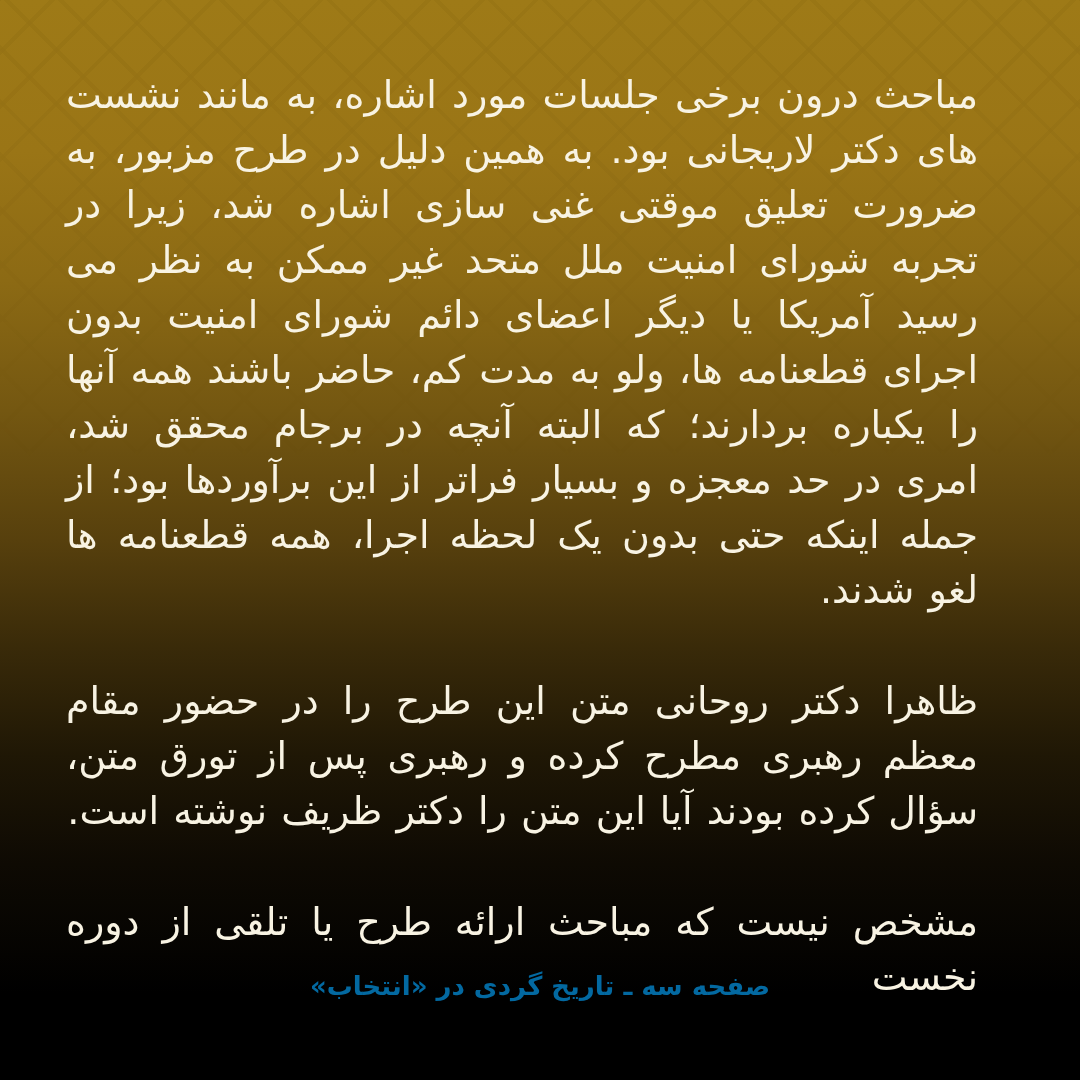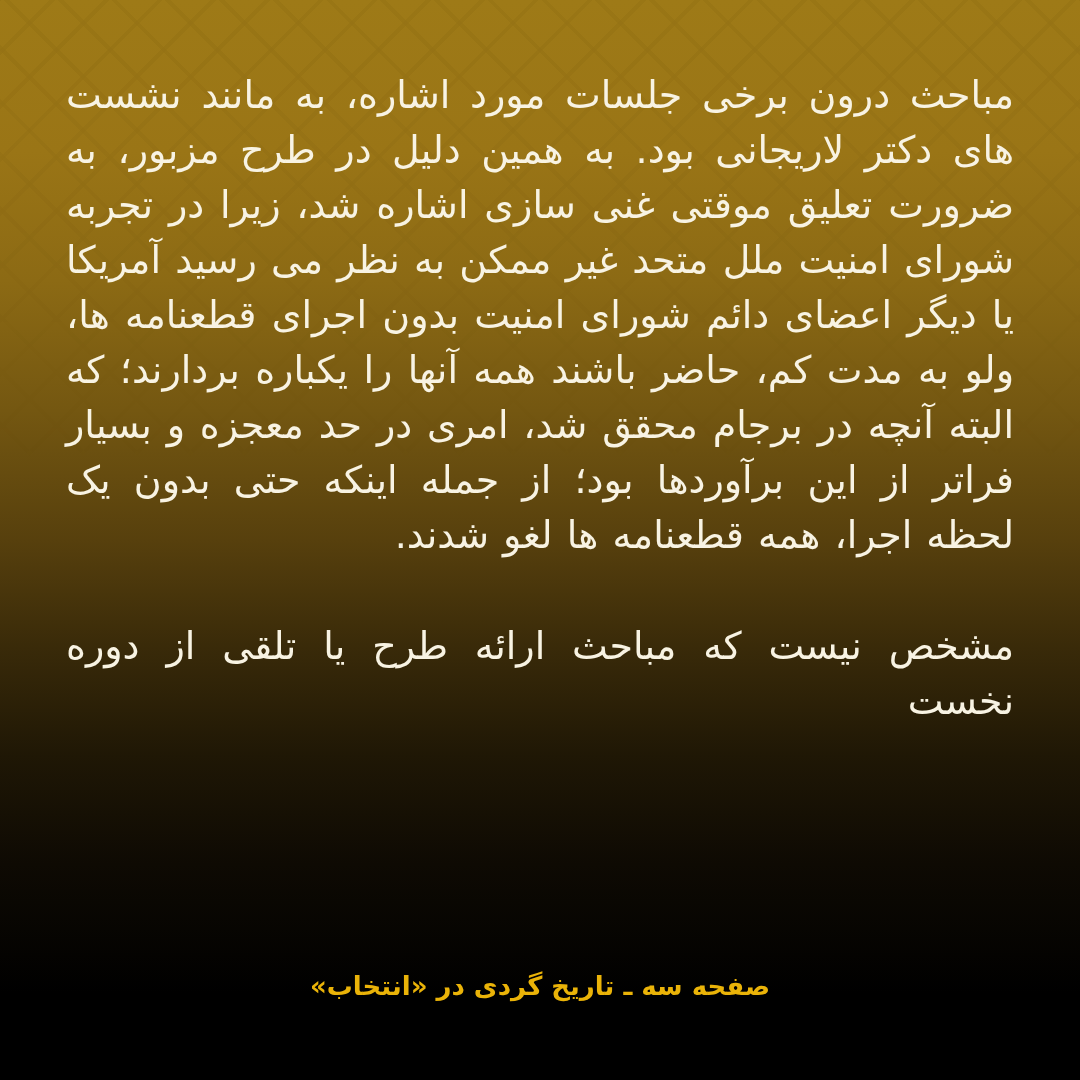--- a/index.html
+++ b/index.html
@@ -46,21 +46,21 @@
     background-image:
       repeating-linear-gradient(45deg,  rgba(70,48,0,0.55) 0 4px, transparent 4px 38px),
       repeating-linear-gradient(-45deg, rgba(70,48,0,0.55) 0 4px, transparent 4px 38px);
     opacity: 0.10;
     -webkit-mask-image: linear-gradient(to bottom, #000 0%, rgba(0,0,0,.55) 55%, transparent 100%);
             mask-image: linear-gradient(to bottom, #000 0%, rgba(0,0,0,.55) 55%, transparent 100%);
   }
   .content {
     position: absolute;
     inset: 0;
-    padding: 68px 66px 0 66px;
+    padding: 68px 102px 0 66px;
     box-sizing: border-box;
     color: #f8f3e3;
   }
   .para {
     margin: 0 0 56px 0;
     font-size: 38px;
     line-height: 55px;
     font-weight: 500;
     text-align: justify;
     text-justify: inter-word;
@@ -71,31 +71,32 @@
   }
   .footer-caption {
     position: absolute;
     left: 0;
     right: 0;
     bottom: 78px;
     text-align: center;
     font-size: 26px;
     line-height: 32px;
     font-weight: bold;
-    color: #eab308;
+    color: #0369a1;
   }
 </style>
 </head>
 <body>
 
 <div class="canvas">
   <div class="bg-gradient"></div>
   <div class="bg-pattern"></div>
 
   <div class="content">
     <p class="para">مباحث درون برخی جلسات مورد اشاره، به مانند نشست های دکتر لاریجانی بود. به همین دلیل در طرح مزبور، به ضرورت تعلیق موقتی غنی سازی اشاره شد، زیرا در تجربه شورای امنیت ملل متحد غیر ممکن به نظر می رسید آمریکا یا دیگر اعضای دائم شورای امنیت بدون اجرای قطعنامه ها، ولو به مدت کم، حاضر باشند همه آنها را یکباره بردارند؛ که البته آنچه در برجام محقق شد، امری در حد معجزه و بسیار فراتر از این برآوردها بود؛ از جمله اینکه حتی بدون یک لحظه اجرا، همه قطعنامه ها لغو شدند.</p>
 
+    <p class="para">ظاهرا دکتر روحانی متن این طرح را در حضور مقام معظم رهبری مطرح کرده و رهبری پس از تورق متن، سؤال کرده بودند آیا این متن را دکتر ظریف نوشته است.</p>
 
     <p class="para stretch-last">مشخص نیست که مباحث ارائه طرح یا تلقی از دوره نخست</p>
   </div>
 
   <div class="footer-caption">صفحه سه ـ تاریخ گردی در «انتخاب»</div>
 </div>
 
 </body></html>

